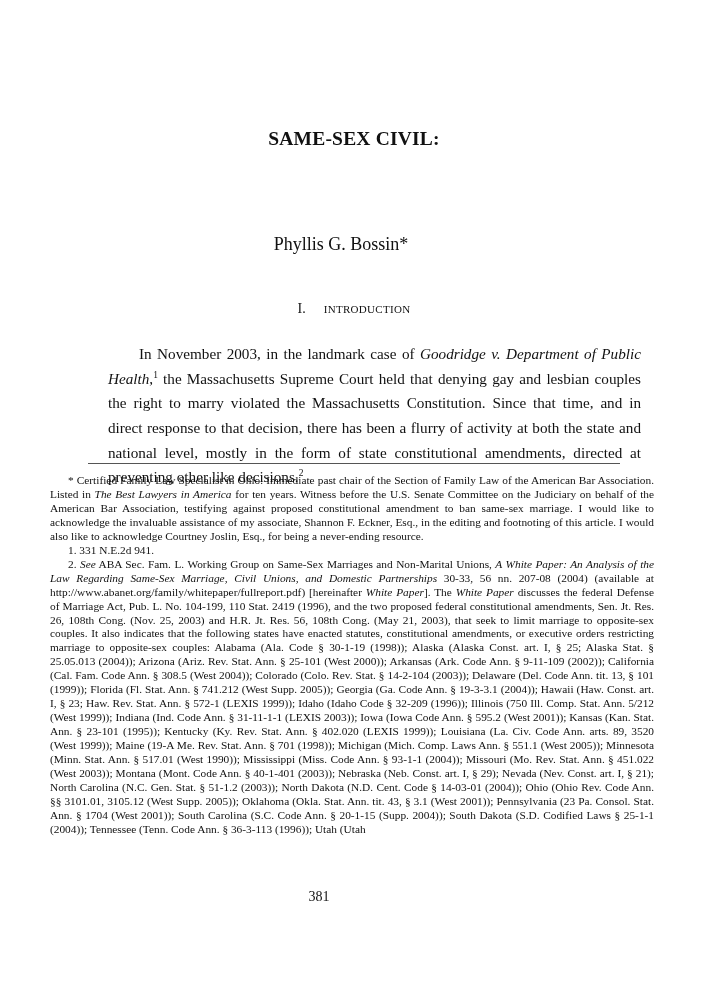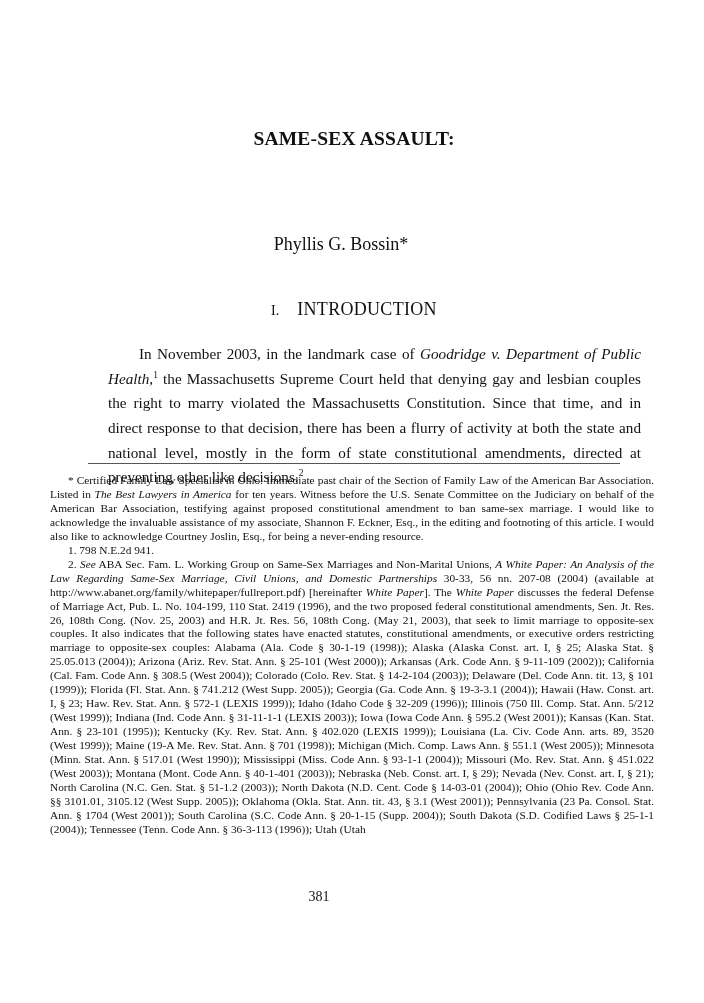--- a/index.html
+++ b/index.html
@@ -57,21 +57,21 @@
     width: 532px;
     text-align: center;
     font-size: 14px;
     line-height: 18px;
   }
   .section-heading .num {
     margin-right: 18px;
   }
   .section-heading .sc {
     font-variant: small-caps;
-    font-size: 18px;
+    font-size: 11px;
     letter-spacing: 0.3px;
   }
 
   
   .body-text {
     position: absolute;
     left: 88px;
     top: 327px;
     width: 533px;
     font-size: 15.2px;
@@ -128,40 +128,40 @@
     font-size: 14px;
     line-height: 18px;
   }
 </style>
 </head>
 <body>
 
 <div class="page">
 
   <div class="title-block">
-    <div class="title-line">SAME-SEX ASSAULT:</div>
+    <div class="title-line">SAME-SEX CIVIL:</div>
   </div>
 
   <div class="author">Phyllis G. Bossin*</div>
 
   <div class="section-heading">
     <span class="num">I.</span><span class="sc">INTRODUCTION</span>
   </div>
 
   <p class="body-text">
     <span>In November 2003, in the landmark case of </span><i>Goodridge v. Department of Public Health</i><span>,</span><sup>1</sup><span> the Massachusetts Supreme Court held that denying gay and lesbian couples the right to marry violated the Massachusetts Constitution.  Since that time, and in direct response to that decision, there has been a flurry of activity at both the state and national level, mostly in the form of state constitutional amendments, directed at preventing other like decisions.</span><sup>2</sup>
   </p>
 
   <div class="fn-rule"></div>
 
   <div class="footnotes">
 
     <p class="footnote"><span class="marker">*</span><span>  Certified Family Law Specialist in Ohio.  Immediate past chair of the Section of Family Law of the American Bar Association.  Listed in </span><i>The Best Lawyers in America</i><span> for ten years.  Witness before the U.S. Senate Committee on the Judiciary on behalf of the American Bar Association, testifying against proposed constitutional amendment to ban same-sex marriage.  I would like to acknowledge the invaluable assistance of my associate, Shannon F. Eckner, Esq., in the editing and footnoting of this article.  I would also like to acknowledge Courtney Joslin, Esq., for being a never-ending resource.</span></p>
 
-    <p class="footnote"><span class="marker">1.</span><span>  798 N.E.2d 941.</span></p>
+    <p class="footnote"><span class="marker">1.</span><span>  331 N.E.2d 941.</span></p>
 
     <p class="footnote"><span class="marker">2.</span><i> See</i><span> ABA Sec. Fam. L. Working Group on Same-Sex Marriages and Non-Marital Unions, </span><i>A White Paper: An Analysis of the Law Regarding Same-Sex Marriage, Civil Unions, and Domestic Partnerships</i><span> 30-33, 56 nn. 207-08 (2004) (available at http://www.abanet.org/family/whitepaper/fullreport.pdf) [hereinafter </span><i>White Paper</i><span>].  The </span><i>White Paper</i><span> discusses the federal Defense of Marriage Act, Pub. L. No. 104-199, 110 Stat. 2419 (1996), and the two proposed federal constitutional amendments, Sen. Jt. Res. 26, 108th Cong. (Nov. 25, 2003) and H.R. Jt. Res. 56, 108th Cong. (May 21, 2003), that seek to limit marriage to opposite-sex couples.  It also indicates that the following states have enacted statutes, constitutional amendments, or executive orders restricting marriage to opposite-sex couples: Alabama (Ala. Code § 30-1-19 (1998)); Alaska (Alaska Const. art. I, § 25; Alaska Stat. § 25.05.013 (2004)); Arizona (Ariz. Rev. Stat. Ann. § 25-101 (West 2000)); Arkansas (Ark. Code Ann. § 9-11-109 (2002)); California (Cal. Fam. Code Ann. § 308.5 (West 2004)); Colorado (Colo. Rev. Stat. § 14-2-104 (2003)); Delaware (Del. Code Ann. tit. 13, § 101 (1999)); Florida (Fl. Stat. Ann. § 741.212 (West Supp. 2005)); Georgia (Ga. Code Ann. § 19-3-3.1 (2004)); Hawaii (Haw. Const. art. I, § 23; Haw. Rev. Stat. Ann. § 572-1 (LEXIS 1999)); Idaho (Idaho Code § 32-209 (1996)); Illinois (750 Ill. Comp. Stat. Ann. 5/212 (West 1999)); Indiana (Ind. Code Ann. § 31-11-1-1 (LEXIS 2003)); Iowa (Iowa Code Ann. § 595.2 (West 2001)); Kansas (Kan. Stat. Ann. § 23-101 (1995)); Kentucky (Ky. Rev. Stat. Ann. § 402.020 (LEXIS 1999)); Louisiana (La. Civ. Code Ann. arts. 89, 3520 (West 1999)); Maine (19-A Me. Rev. Stat. Ann. § 701 (1998)); Michigan (Mich. Comp. Laws Ann. § 551.1 (West 2005)); Minnesota (Minn. Stat. Ann. § 517.01 (West 1990)); Mississippi (Miss. Code Ann. § 93-1-1 (2004)); Missouri (Mo. Rev. Stat. Ann. § 451.022 (West 2003)); Montana (Mont. Code Ann. § 40-1-401 (2003)); Nebraska (Neb. Const. art. I, § 29); Nevada (Nev. Const. art. I, § 21); North Carolina (N.C. Gen. Stat. § 51-1.2 (2003)); North Dakota (N.D. Cent. Code § 14-03-01 (2004)); Ohio (Ohio Rev. Code Ann. §§ 3101.01, 3105.12 (West Supp. 2005)); Oklahoma (Okla. Stat. Ann. tit. 43, § 3.1 (West 2001)); Pennsylvania (23 Pa. Consol. Stat. Ann. § 1704 (West 2001)); South Carolina (S.C. Code Ann. § 20-1-15 (Supp. 2004)); South Dakota (S.D. Codified Laws § 25-1-1 (2004)); Tennessee (Tenn. Code Ann. § 36-3-113 (1996)); Utah (Utah</span></p>
 
   </div>
 
   <div class="page-number">381</div>
 
 </div>
 
 </body></html>

